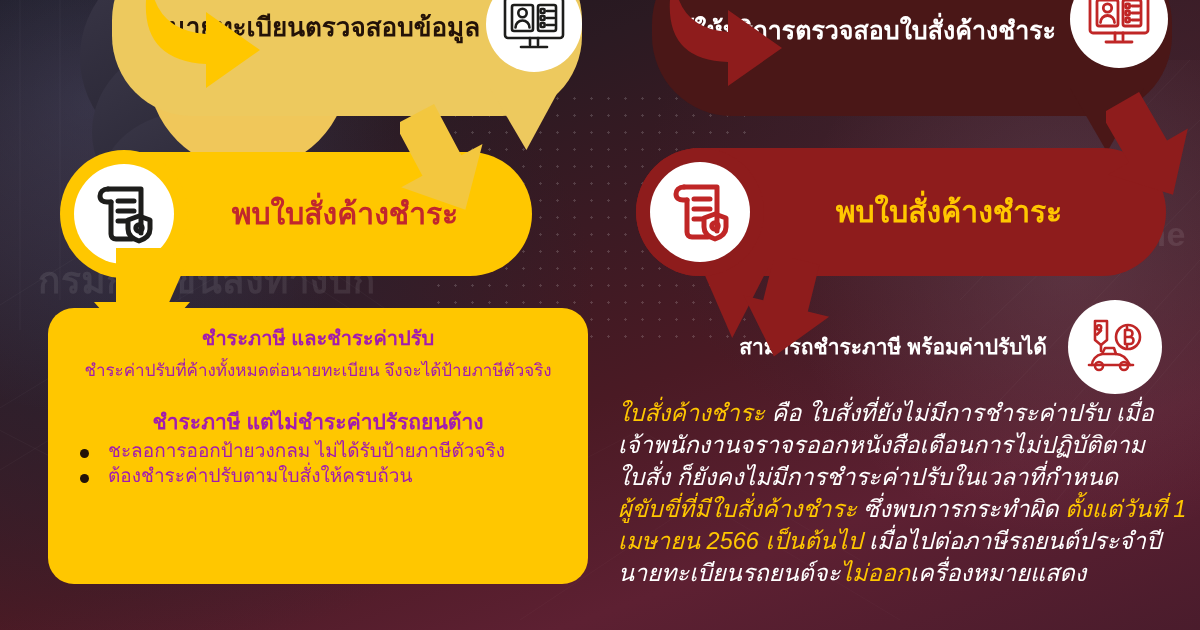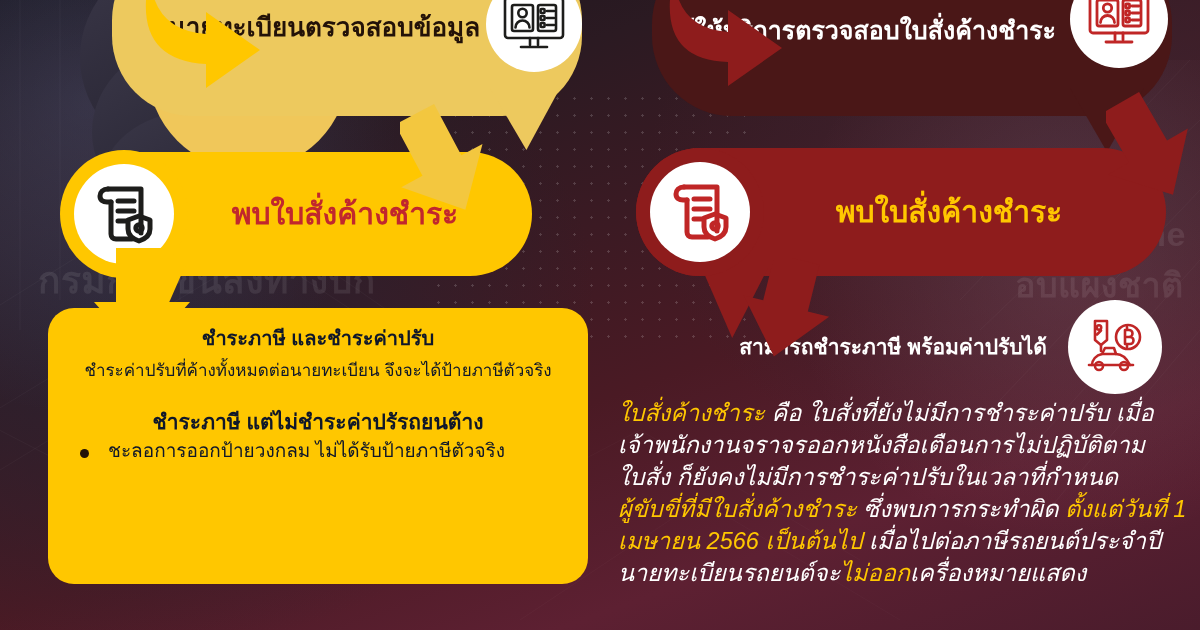--- a/index.html
+++ b/index.html
@@ -120,21 +120,21 @@
     left: 12px; top: 12px; width: 100px; height: 100px;
     box-shadow: 0 0 0 14px #FFC700;
   }
 
   #panel-left {
     position:absolute;
     left: 48px; top: 308px; width: 540px; height: 276px;
     background:#FFC700;
     border-radius: 26px;
     padding: 14px 18px 12px 18px;
-    color:#0f172a;
+    color:#a21caf;
   }
   #panel-left .head { font-size:20px; font-weight:700; text-align:center; }
   #panel-left .sub  { font-size:17px; text-align:center; margin-top:2px; }
   #panel-left .head2{ font-size:21px; font-weight:700; text-align:center; margin-top:22px; }
   #panel-left ul { list-style:none; margin-top:0; }
   #panel-left li {
     font-size:19px; line-height:1.32; position:relative; padding-left:42px;
   }
   #panel-left li::before {
     content:""; position:absolute; left:14px; top:11px;
@@ -228,21 +228,20 @@
     </g>
     <g stroke="rgba(255,255,255,0.07)" stroke-width="1" fill="none">
       <path d="M430 540 L640 430 L860 560"></path>
       <path d="M520 620 L700 500 L900 620"></path>
     </g>
   </svg>
   <div class="bg-dots"></div>
 
   <div class="wm wm-left">กรมการขนส่งทางบก</div>
   <div class="wm wm-right1">anageme</div>
-  <div class="wm wm-right2">อบแผ่งชาติ</div>
 
   <div class="blob blob-1"></div>
   <div class="blob blob-2"></div>
   <div class="blob blob-3"></div>
   <div class="blob-y"></div>
 
   <div class="bubble" id="bubble-registrar">
     <div class="tail"></div>
     <div class="label">นายทะเบียนตรวจสอบข้อมูล</div>
     <div class="icon-circle" id="icon-registrar">
@@ -280,20 +279,21 @@
     </div>
     <div class="label">พบใบสั่งค้างชำระ</div>
   </div>
 
   <div id="panel-left">
     <div class="head">ชำระภาษี และชำระค่าปรับ</div>
     <div class="sub">ชำระค่าปรับที่ค้างทั้งหมดต่อนายทะเบียน จึงจะได้ป้ายภาษีตัวจริง</div>
     <div class="head2">ชำระภาษี แต่ไม่ชำระค่าปรัรถยนต้าง</div>
     <ul>
       <li>ชะลอการออกป้ายวงกลม ไม่ได้รับป้ายภาษีตัวจริง</li>
+      <li>ต้องชำระค่าปรับตามใบสั่งให้ครบถ้วน</li>
     </ul>
   </div>
 
   <svg class="arrow" id="arrow-top-left" width="150" height="140">
     <path d="M10 10 Q12 66 66 70 L66 48 L120 86 L66 124 L66 100 Q-10 96 10 10 Z" fill="#FFC700"></path>
   </svg>
   <svg class="arrow" id="arrow-mid-left" width="160" height="140">
     <path d="M18 4 L18 62 L-6 62 L40 112 L86 62 L62 62 L62 4 Z" fill="#F3C73F" transform="rotate(-28 40 58)"></path>
   </svg>
   <svg class="arrow" id="arrow-down-left" width="120" height="120">

